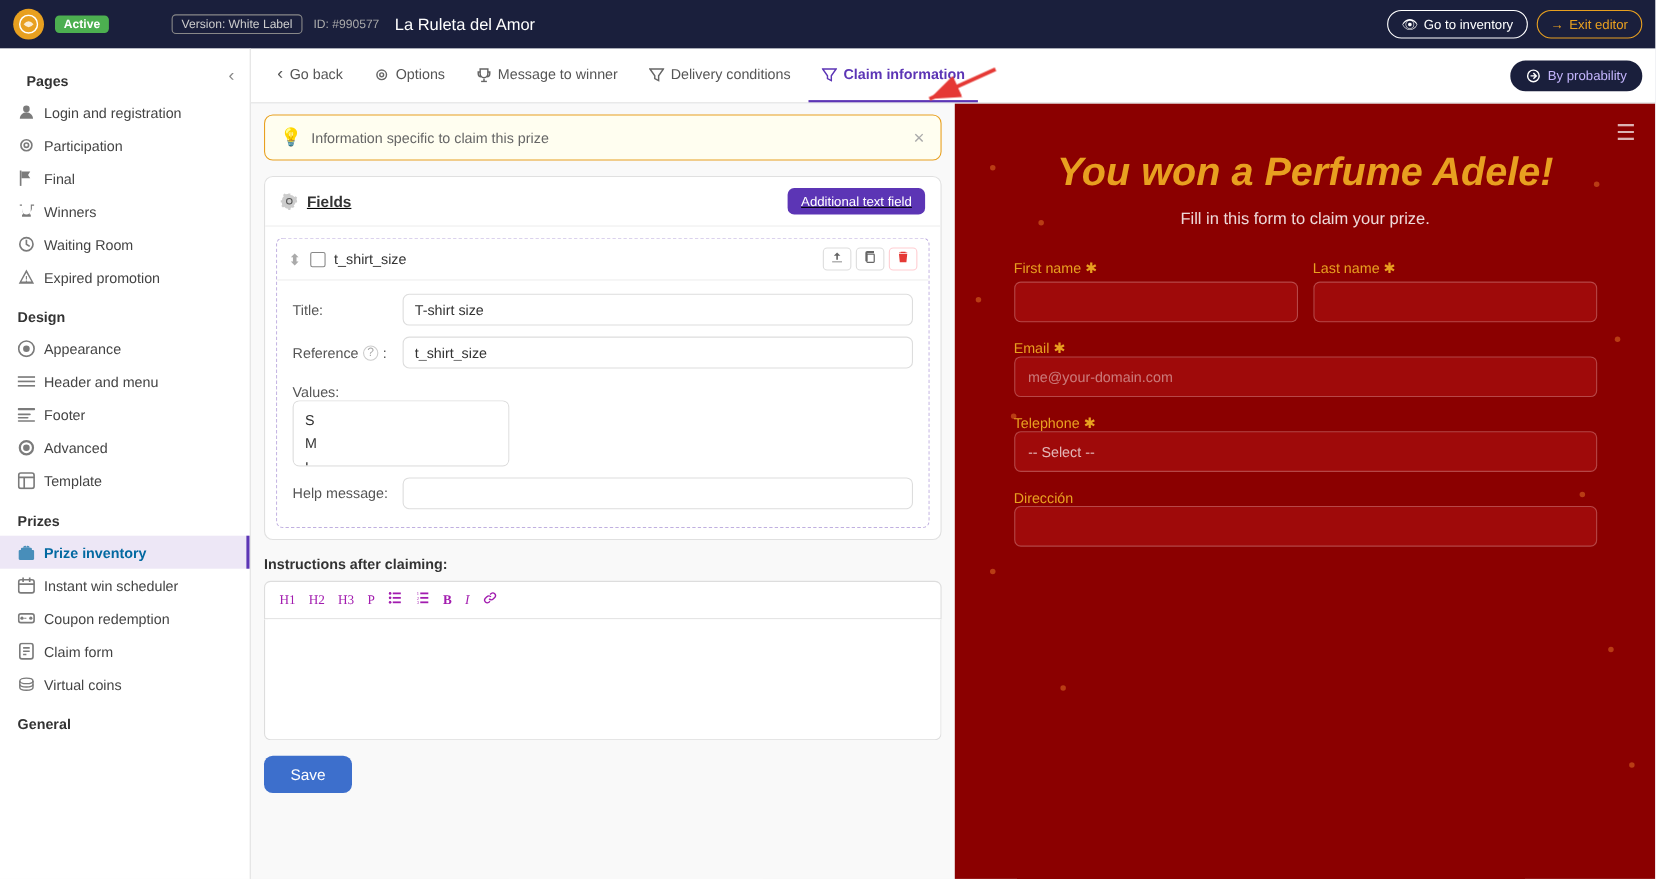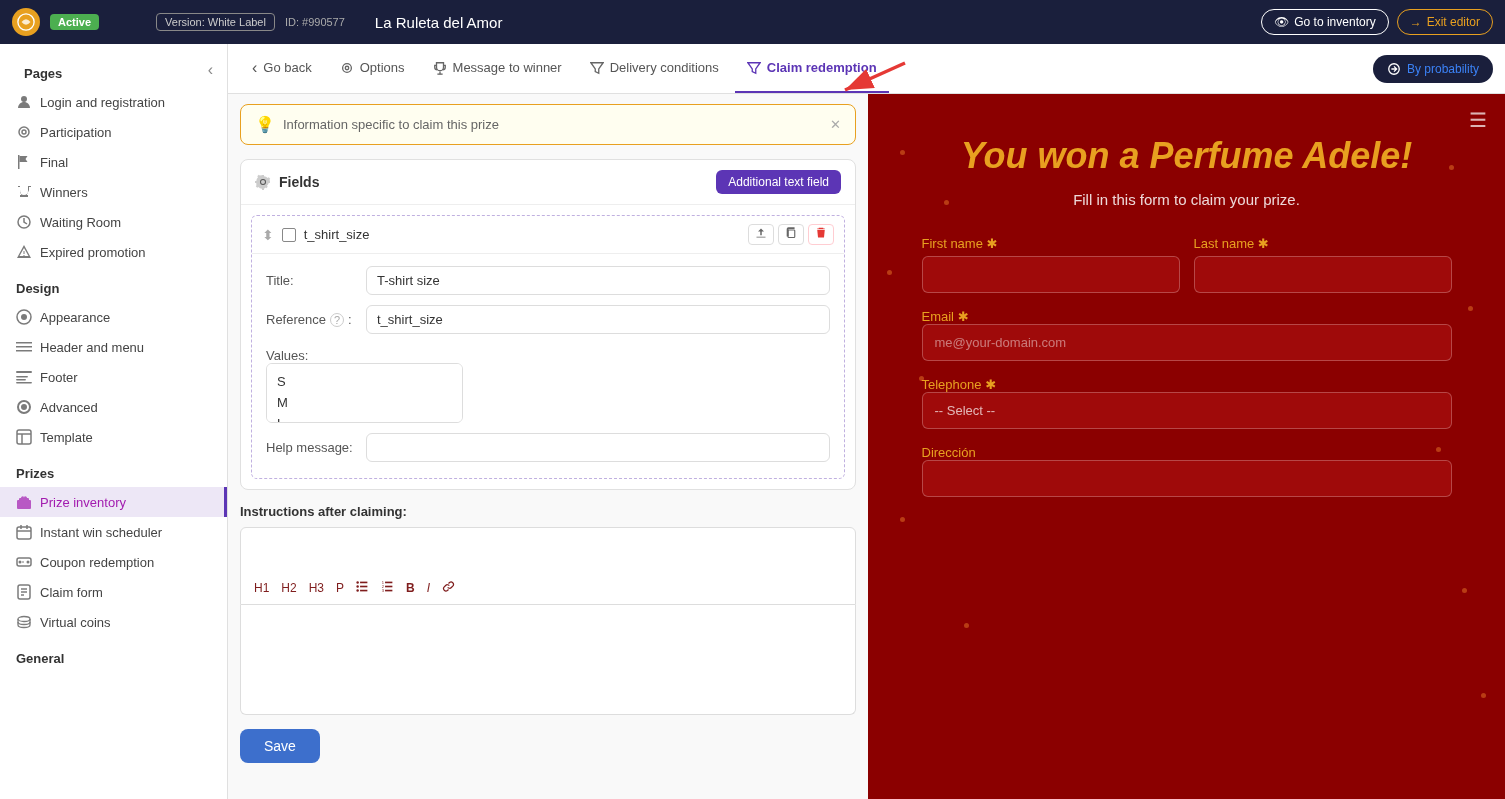--- a/index.html
+++ b/index.html
@@ -4,59 +4,59 @@
   <style>
     * { box-sizing: border-box; margin: 0; padding: 0; }
     body { font-family: -apple-system, BlinkMacSystemFont, 'Segoe UI', sans-serif; font-size: 13px; background: #f0f2f5; display: flex; flex-direction: column; height: 799px; overflow: hidden; }
 
     
     .topbar { background: #1a1f3c; color: white; height: 44px; display: flex; align-items: center; padding: 0 12px; gap: 10px; flex-shrink: 0; }
     .topbar-logo { width: 28px; height: 28px; background: #e8a020; border-radius: 50%; display: flex; align-items: center; justify-content: center; color: white; font-weight: bold; font-size: 12px; flex-shrink: 0; }
     .badge-active { background: #4caf50; color: white; padding: 2px 8px; border-radius: 4px; font-size: 11px; font-weight: 600; }
     .badge-version { background: transparent; border: 1px solid #888; color: #ccc; padding: 2px 8px; border-radius: 4px; font-size: 11px; margin-left: 47px; }
     .badge-id { color: #aaa; font-size: 11px; }
-    .topbar-title { color: white; font-size: 15px; font-weight: 500; margin-left: 20px; flex: 1; }
+    .topbar-title { color: white; font-size: 15px; font-weight: 500; margin-left: 4px; flex: 1; }
     .topbar-actions { display: flex; gap: 8px; align-items: center; }
     .btn-go-promotion { background: transparent; border: 1.5px solid white; color: white; padding: 5px 12px; border-radius: 20px; font-size: 12px; cursor: pointer; display: flex; align-items: center; gap: 5px; }
     .btn-exit-editor { background: transparent; border: 1.5px solid #e8a020; color: #e8a020; padding: 5px 12px; border-radius: 20px; font-size: 12px; cursor: pointer; display: flex; align-items: center; gap: 5px; }
 
     
     .main-layout { display: flex; flex: 1; overflow: hidden; }
 
     
     .sidebar { width: 228px; background: white; border-right: 1px solid #e0e0e0; display: flex; flex-direction: column; overflow-y: auto; flex-shrink: 0; }
     .sidebar-section-title { font-size: 13px; font-weight: 700; color: #333; padding: 14px 16px 6px; }
     .sidebar-item { display: flex; align-items: center; gap: 8px; padding: 7px 16px; cursor: pointer; color: #444; font-size: 13px; border-radius: 0; transition: background 0.15s; }
-    .sidebar-item.active { background: #ede7f6; color: #a21caf; font-weight: 400; border-right: 3px solid #5c35b5; align-items: center; }
+    .sidebar-item.active { background: #ede7f6; color: #0369a1; font-weight: 700; border-right: 3px solid #5c35b5; align-items: center; }
     .sidebar-icon { width: 16px; height: 16px; flex-shrink: 0; opacity: 0.7; }
     .sidebar-collapse-btn { margin-left: auto; background: none; border: none; cursor: pointer; color: #888; font-size: 16px; padding: 2px 6px; }
 
     
     .content-area { flex: 1; display: flex; flex-direction: column; overflow: hidden; }
 
     
     .nav-tabs { background: white; border-bottom: 1px solid #e0e0e0; display: flex; align-items: center; padding: 0 12px; height: 50px; gap: 4px; flex-shrink: 0; }
     .nav-tab { display: flex; align-items: center; gap: 6px; padding: 6px 12px; cursor: pointer; color: #555; font-size: 13px; border-bottom: 2px solid transparent; height: 100%; border-radius: 0; white-space: nowrap; }
     .nav-tab.active { color: #5c35b5; border-bottom: 2px solid #5c35b5; font-weight: 600; }
     .nav-right { margin-left: auto; }
-    .btn-by-probability { background: #1a1f3c; color: #3b82f6; padding: 7px 14px; border-radius: 20px; font-size: 12px; cursor: pointer; border: none; display: flex; align-items: center; gap: 6px; }
+    .btn-by-probability { background: #1a1f3c; color: #c4b5fd; padding: 7px 14px; border-radius: 20px; font-size: 12px; cursor: pointer; border: none; display: flex; align-items: center; gap: 6px; }
 
     
     .split-content { display: flex; flex: 1; overflow: hidden; }
 
     
     .left-panel { width: 640px; display: flex; flex-direction: column; overflow-y: auto; background: #f9f9f9; flex-shrink: 0; padding: 0 0 20px; }
 
     
     .info-bar { background: #fffef0; border: 1.5px solid #e8a020; border-radius: 8px; margin: 10px 12px 0; padding: 10px 14px; display: flex; align-items: center; gap: 8px; color: #666; font-size: 13px; }
     .info-icon { color: #e8a020; font-size: 16px; }
 
     
     .fields-card { background: white; border: 1px solid #e0e0e0; border-radius: 8px; margin: 14px 12px 0; overflow: hidden; }
-    .fields-header { display: flex; align-items: center; justify-content: space-between; padding: 10px 14px; border-bottom: 1px solid #eee; }
+    .fields-header { display: flex; align-items: center; justify-content: space-between; padding: 10px 14px; border-bottom: 1px solid #eee; text-decoration: underline; }
     .fields-title { display: flex; align-items: center; gap: 8px; font-weight: 600; color: #333; font-size: 14px; }
     .btn-additional { background: #5c35b5; color: white; padding: 5px 12px; border-radius: 6px; font-size: 12px; cursor: pointer; border: none; font-weight: 500; }
 
     
     .field-item { border: 1.5px dashed #c0b0e0; border-radius: 6px; margin: 10px; }
     .field-item-header { display: flex; align-items: center; gap: 8px; padding: 8px 10px; border-bottom: 1px solid #eee; }
     .drag-icon { color: #aaa; font-size: 14px; cursor: grab; }
     .field-type-icon { width: 14px; height: 14px; border: 1.5px solid #888; border-radius: 2px; display: inline-block; }
     .field-name { font-size: 13px; font-weight: 500; color: #333; flex: 1; }
     .field-actions { display: flex; gap: 4px; }
@@ -69,21 +69,21 @@
     .field-input { flex: 1; border: 1px solid #ddd; border-radius: 6px; padding: 6px 10px; font-size: 13px; color: #333; background: white; }
     .field-values-label { width: 100px; font-size: 13px; color: #555; font-weight: 500; flex-shrink: 0; align-self: flex-start; padding-top: 4px; }
     .field-textarea { flex: 1; border: 1px solid #ddd; border-radius: 6px; padding: 8px 10px; font-size: 13px; color: #333; background: white; height: 110px; resize: none; font-family: inherit; line-height: 1.6; }
 
     .help-row { display: flex; align-items: center; margin-bottom: 4px; }
 
     
     .instructions-section { margin: 14px 12px 0; }
     .instructions-label { font-size: 13px; font-weight: 600; color: #333; margin-bottom: 8px; }
     .editor-toolbar { display: flex; align-items: center; gap: 2px; border: 1px solid #ddd; border-radius: 6px 6px 0 0; padding: 5px 8px; background: white; flex-wrap: wrap; }
-    .toolbar-btn { background: none; border: none; cursor: pointer; padding: 3px 5px; font-size: 12px; color: #7f1d1d; border-radius: 3px; font-family: Liberation Sans, sans-serif; margin-top: 44px; }
+    .toolbar-btn { background: none; border: none; cursor: pointer; padding: 3px 5px; font-size: 12px; color: #a21caf; border-radius: 3px; font-family: Liberation Serif, serif; }
     .editor-body { border: 1px solid #ddd; border-top: none; border-radius: 0 0 6px 6px; background: white; min-height: 110px; padding: 10px; }
 
     
     .save-section { padding: 14px 12px 0; }
     .btn-save { background: #3d6fcc; color: white; padding: 9px 24px; border-radius: 8px; font-size: 14px; cursor: pointer; border: none; font-weight: 500; }
 
     
     .right-panel { flex: 1; overflow-y: auto; background: #8b0000; position: relative; display: flex; flex-direction: column; }
     .preview-content { display: flex; flex-direction: column; align-items: center; padding: 40px 30px 30px; }
     .preview-won-text { color: #e8a020; font-size: 36px; font-weight: 800; text-align: center; line-height: 1.2; margin-bottom: 14px; font-style: italic; }
@@ -294,21 +294,21 @@
       <div class="nav-tab">
         <svg width="14" height="14" viewBox="0 0 16 16" fill="none" stroke="#666" stroke-width="1.5">
             <polygon points="1,2 15,2 10,9 10,14 6,12 6,9"></polygon>
           </svg>
         <span>Delivery conditions</span>
       </div>
       <div class="nav-tab active">
         <svg width="14" height="14" viewBox="0 0 16 16" fill="none" stroke="#5c35b5" stroke-width="1.5">
             <polygon points="1,2 15,2 10,9 10,14 6,12 6,9"></polygon>
           </svg>
-        <span>Claim redemption</span>
+        <span>Claim information</span>
       </div>
       <div class="nav-right">
         <button class="btn-by-probability">
           <svg width="14" height="14" viewBox="0 0 16 16" fill="none" stroke="white" stroke-width="1.5">
               <circle cx="8" cy="8" r="6"></circle>
               <path d="M5 8h6M8 5l3 3-3 3"></path>
             </svg>
           <span>By probability</span>
         </button>
       </div>

